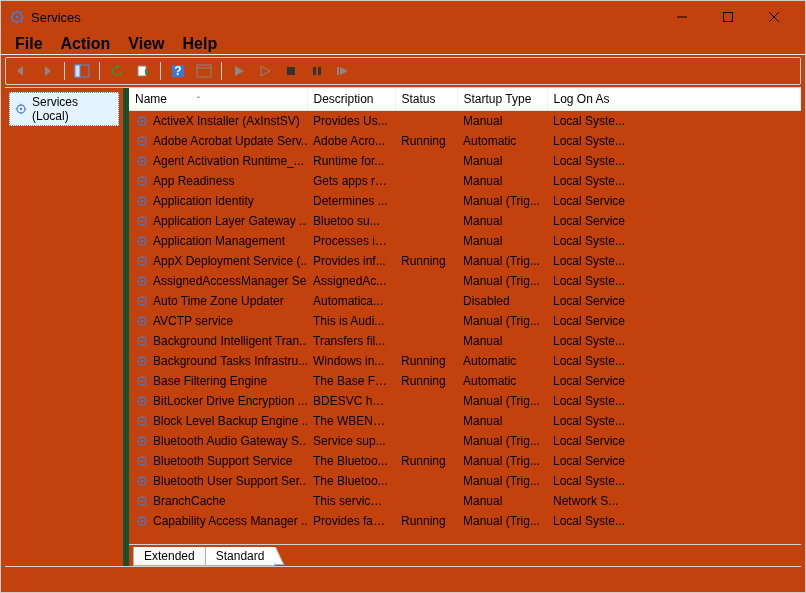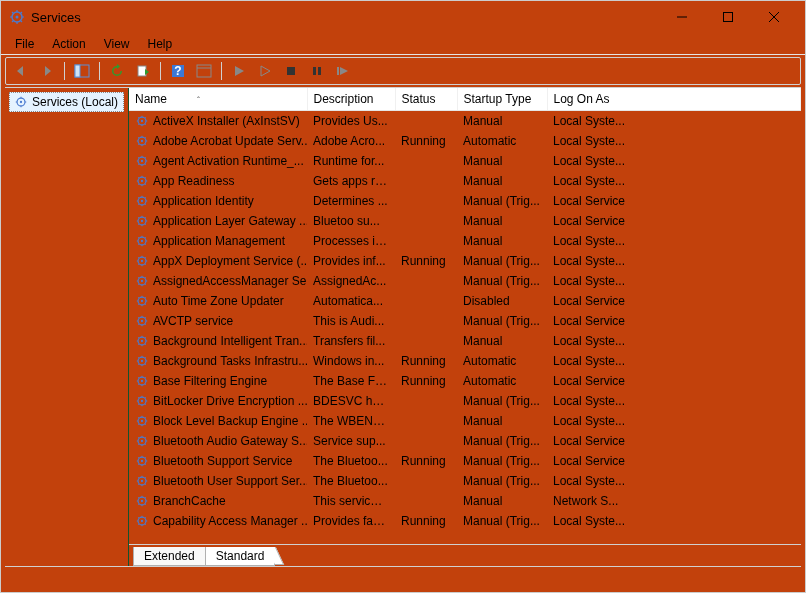--- a/index.html
+++ b/index.html
@@ -5,26 +5,26 @@
 * { box-sizing: border-box; margin: 0; padding: 0; font-family: "Segoe UI", Tahoma, sans-serif; font-size: 12px; }
 body { background: #fff; overflow: hidden; }
 .window { width: 806px; height: 593px; border: 1px solid #ccc; display: flex; flex-direction: column; background: #c2410c; }
 .titlebar { height: 32px; display: flex; align-items: center; padding: 0 8px; }
 .titlebar .app-icon { width: 16px; height: 16px; margin-right: 6px; display:inline-flex; align-items:center; justify-content:center; }
 .titlebar .title { font-size: 13px; flex: 1; }
 .titlebar .win-controls { display: flex; gap: 0; }
 .titlebar .win-btn { width: 46px; height: 32px; display: flex; align-items: center; justify-content: center; font-size: 14px; cursor: default; }
 .titlebar .win-btn svg { pointer-events: none; }
 .menubar { height: 22px; display: flex; align-items: center; padding: 0 6px; gap: 2px; border-bottom: 1px solid #e5e5e5; }
-.menubar .menu-item { padding: 2px 8px; font-size: 12px; cursor: default; }
+.menubar .menu-item { padding: 2px 8px; font-size: 16px; cursor: default; font-weight: bold; }
 .toolbar { height: 28px; display: flex; align-items: center; padding: 2px 4px; gap: 4px; border: 1px solid #d0d0d0; margin: 2px 4px; border-radius: 2px; }
 .toolbar .tb-btn { width: 22px; height: 22px; display: flex; align-items: center; justify-content: center; cursor: default; }
 .toolbar .sep { width: 1px; height: 18px; background: #d0d0d0; margin: 0 2px; }
 .content { flex: 1; display: flex; border-top: 1px solid #d0d0d0; margin: 0 4px; overflow: hidden; }
-.left-pane { width: 124px; border-right: 1px solid #14532d; padding: 4px; }
+.left-pane { width: 124px; border-right: 6px solid #14532d; padding: 4px; }
 .tree-item { display: flex; align-items: center; gap: 4px; padding: 2px 4px; border: 1px dotted #888; background: #e5f3ff; font-size: 12px; }
 .right-pane { flex: 1; display: flex; flex-direction: column; overflow: hidden; }
 .table-wrap { flex: 1; overflow-y: auto; overflow-x: hidden; }
 table { width: 100%; border-collapse: collapse; table-layout: fixed; }
 thead th { text-align: left; font-weight: normal; font-size: 12px; padding: 4px 6px; border-bottom: 1px solid #e5e5e5; border-right: 1px solid #f0f0f0; background: #fff; position: sticky; top: 0; cursor: default; white-space: nowrap; margin-left: 47px; }
 thead th .sort { font-size: 9px; color: #666; margin-left: 30px; }
 tbody td { padding: 2px 6px; font-size: 12px; white-space: nowrap; overflow: hidden; text-overflow: ellipsis; vertical-align: middle; height: 20px; }
 .name-cell { display: flex; align-items: center; gap: 4px; }
 .svc-icon { width: 14px; height: 14px; flex-shrink: 0; display:inline-flex; }
 .tabs { height: 22px; display: flex; align-items: flex-end; border-top: 1px solid #d0d0d0; padding: 0 4px; }

